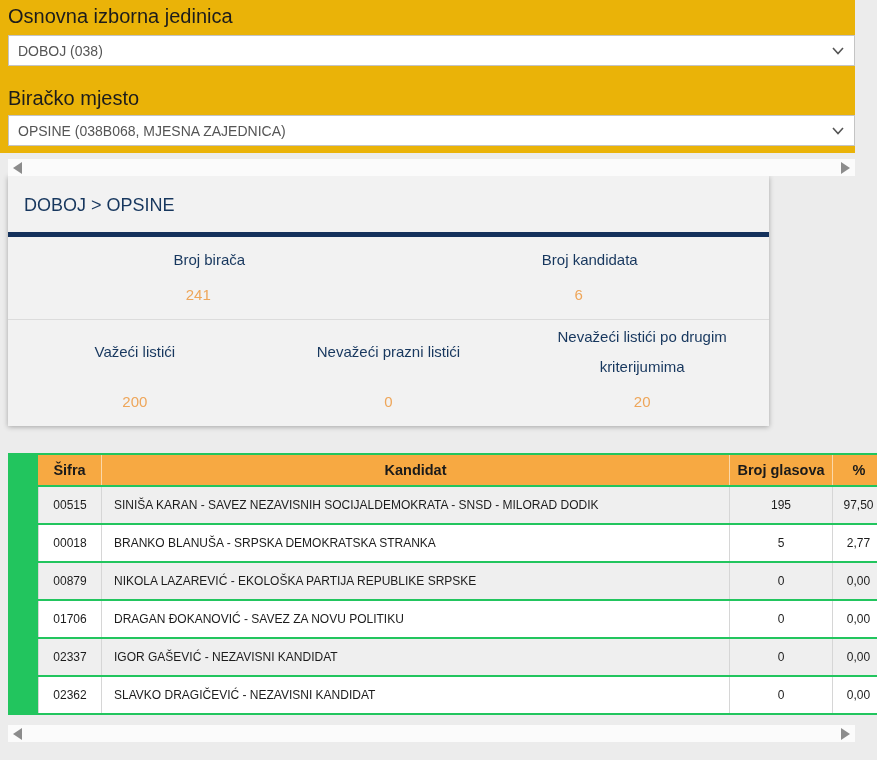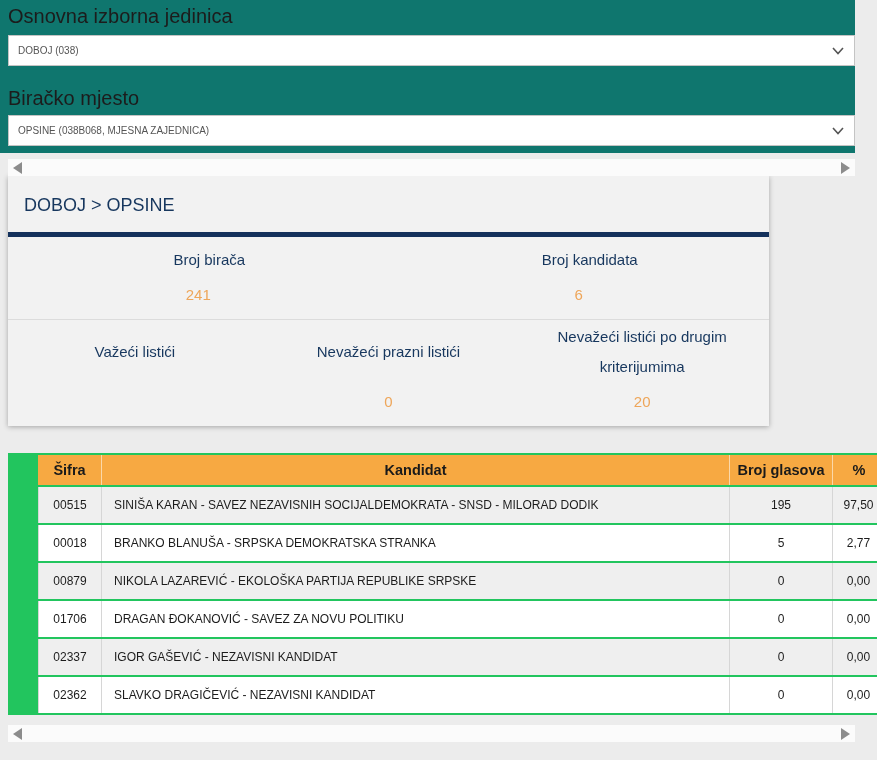--- a/index.html
+++ b/index.html
@@ -8,41 +8,41 @@
     width: 877px; height: 760px;
     background: #ececec;
     font-family: "Liberation Sans", sans-serif;
     overflow: hidden;
     position: relative;
   }
 
   
   .form-area {
     width: 855px;
-    background: #0f766e;
+    background: #eab308;
     padding: 5px 8px 7px 8px;
   }
   .field-label {
     font-size: 20px;
     color: #1c1c1c;
     font-weight: 400;
     line-height: 23px;
     margin: 0 0 7px 0;
   }
   .field-label.second { margin-top: 21px; margin-bottom: 5px; }
   .select-wrap { position: relative; width: 847px; height: 31px; }
   select.flat-select {
     -webkit-appearance: none; -moz-appearance: none; appearance: none;
     width: 100%; height: 31px;
     border: 1px solid #c4c4c4;
     border-radius: 0;
     background: #ffffff;
     color: #555555;
     font-family: "Liberation Sans", sans-serif;
-    font-size: 10px;
+    font-size: 14px;
     padding: 0 30px 0 9px;
     outline: none;
   }
   .chevron {
     position: absolute; right: 11px; top: 12px;
     pointer-events: none;
     width: 12px; height: 8px; display: block;
   }
 
   
@@ -176,20 +176,21 @@
     </div>
     <div class="stat-cell">
       <div class="stat-label">Broj kandidata</div>
       <div class="stat-value">6</div>
     </div>
   </div>
 
   <div class="stats-row stats-row-2">
     <div class="stat-cell">
       <div class="stat-label">Važeći listići</div>
+      <div class="stat-value">200</div>
     </div>
     <div class="stat-cell">
       <div class="stat-label">Nevažeći prazni listići</div>
       <div class="stat-value">0</div>
     </div>
     <div class="stat-cell">
       <div class="stat-label">Nevažeći listići po drugim kriterijumima</div>
       <div class="stat-value">20</div>
     </div>
   </div>

